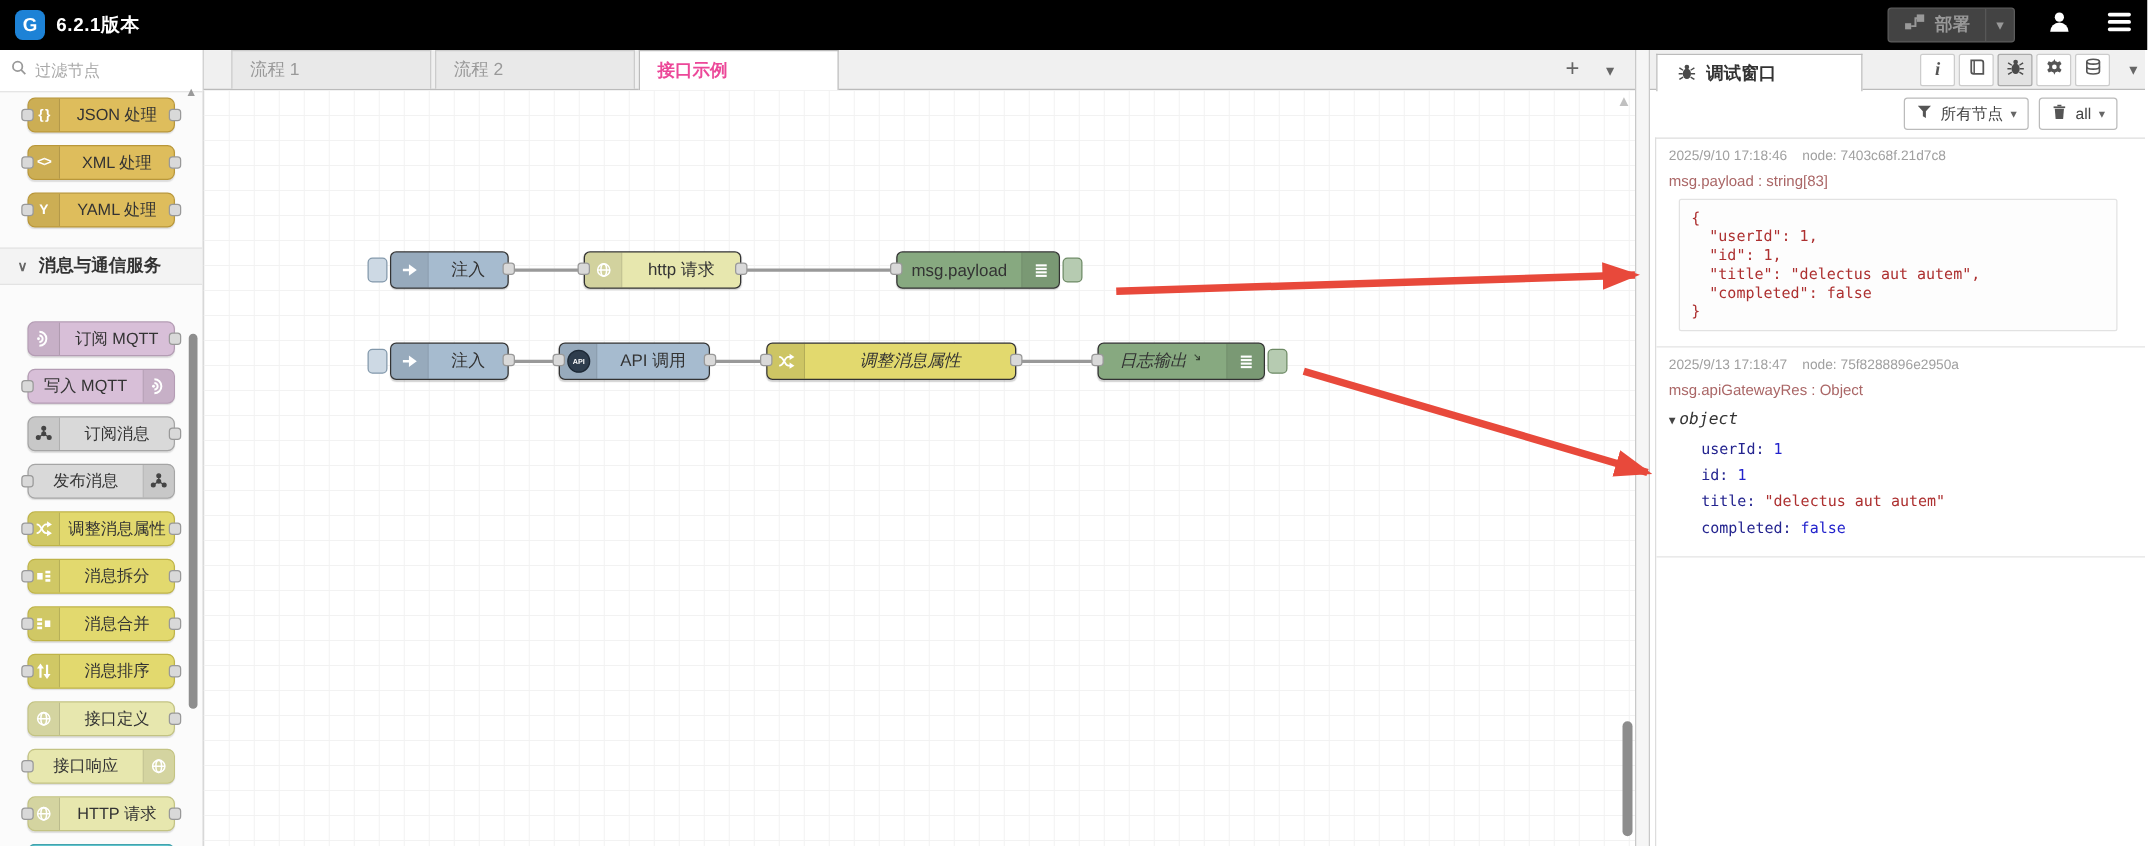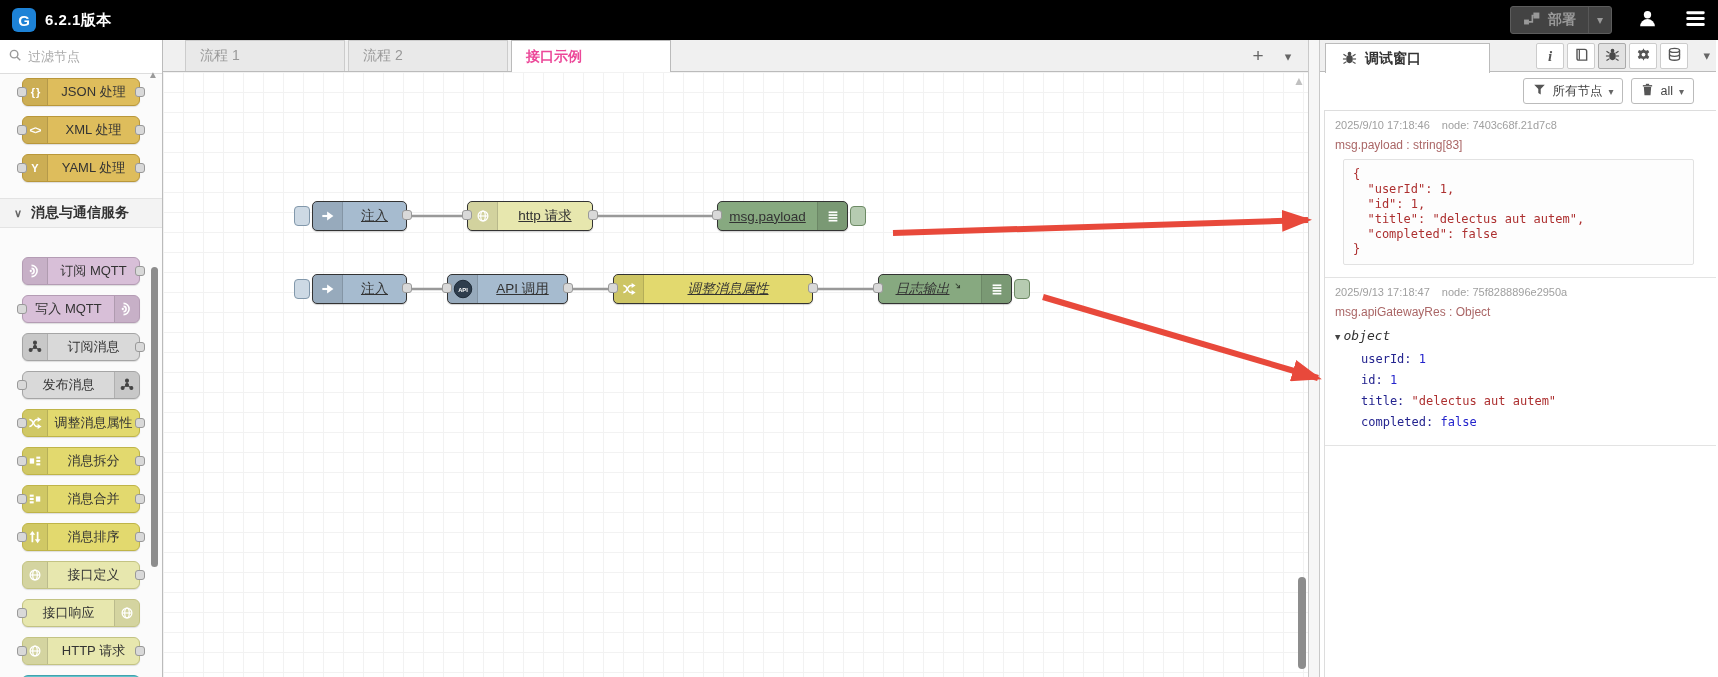--- a/index.html
+++ b/index.html
@@ -72,21 +72,21 @@
 
   #canvas { position:relative; height:605px; background:#fff; overflow:hidden;
             background-image:linear-gradient(#f2f2f2 1px, transparent 1px), linear-gradient(90deg, #f2f2f2 1px, transparent 1px);
             background-size:20px 20px; }
   #wires { position:absolute; left:0; top:0; }
   .cnode { position:absolute; height:30px; border:1px solid; border-radius:5px; display:flex; align-items:center;
            font-size:13.5px; color:#333; box-shadow:0 1px 1px rgba(0,0,0,.18); cursor:move; }
   .cnode .nicon { width:30px; align-self:stretch; display:flex; align-items:center; justify-content:center; background:rgba(0,0,0,.09); }
   .cnode .nicon.left  { border-right:1px solid rgba(0,0,0,.12); border-radius:4px 0 0 4px; }
   .cnode .nicon.right { border-left:1px solid rgba(0,0,0,.12); border-radius:0 4px 4px 0; order:2; }
-  .cnode .nlabel { flex:1; text-align:center; white-space:nowrap; padding:0 8px;text-decoration:underline; }
+  .cnode .nlabel { flex:1; text-align:center; white-space:nowrap; padding:0 8px; }
   .cnode .nlabel.it { font-style:italic; }
   .nbutton { position:absolute; width:16px; height:20px; top:4px; border:1px solid; border-radius:4px; cursor:pointer; }
   .nbutton.bleft  { left:-19px; }
   .nbutton.bright { right:-19px; }
   .c-inject .nbutton { background:#cdd9e4; border-color:#8298ab; }
   .c-debug  .nbutton { background:#b6cbb1; border-color:#6d8a65; }
   .console-ind { margin-left:4px; display:inline-flex; }
 
   
   #splitter { width:12px; background:#f6f6f6; border-left:1px solid #c9c9c9; border-right:1px solid #c9c9c9; cursor:col-resize; }

